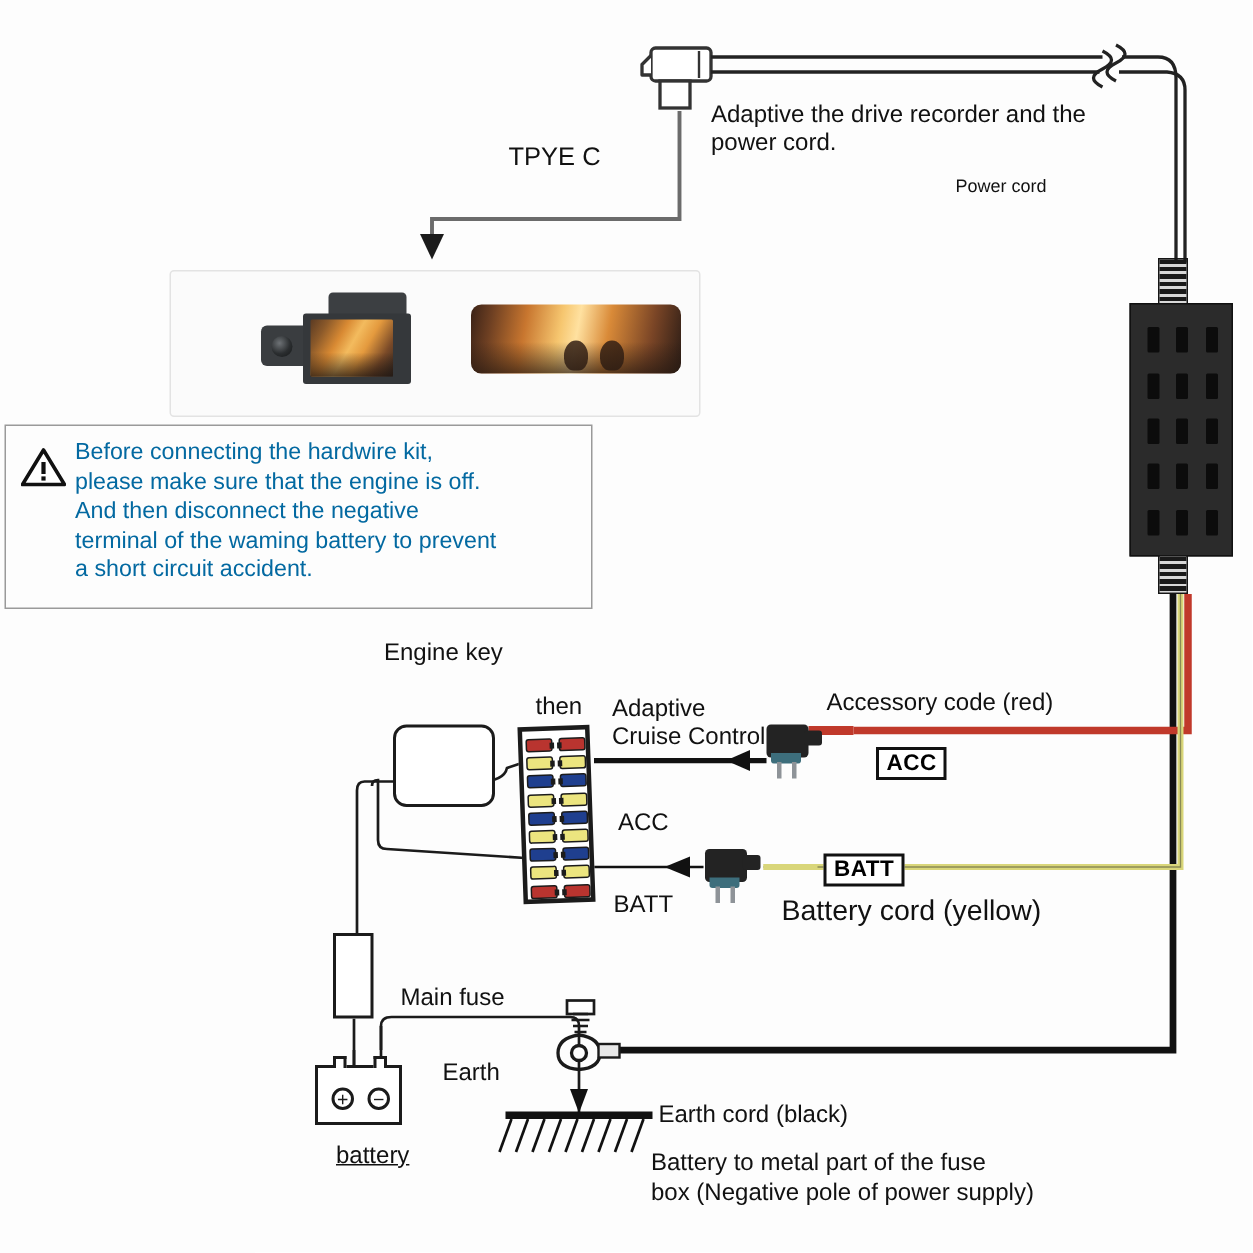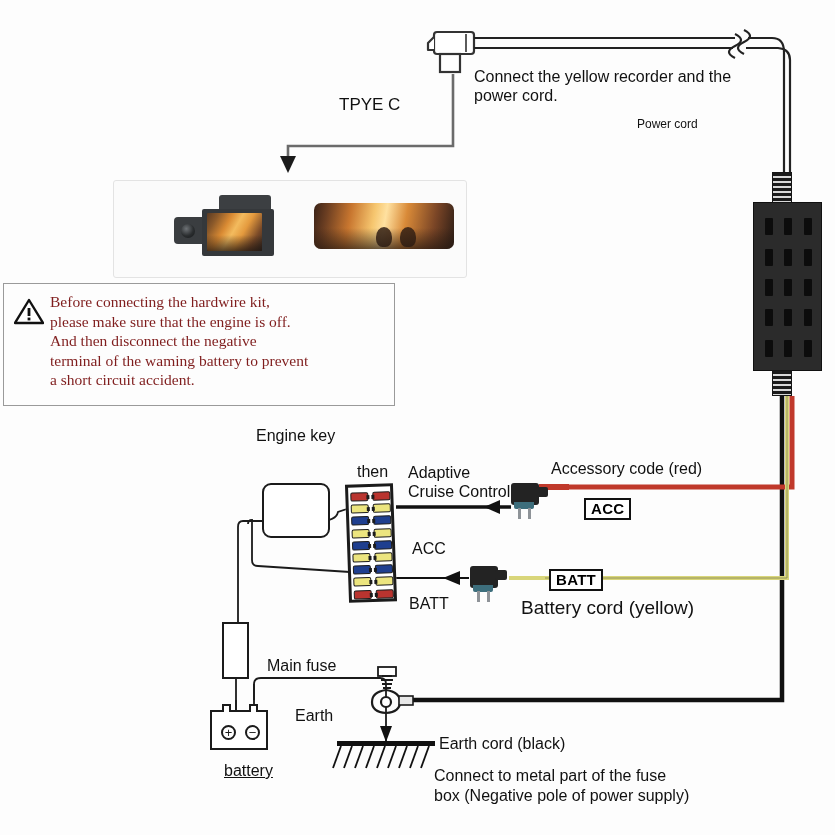--- a/index.html
+++ b/index.html
@@ -139,24 +139,23 @@
     background: #fdfdfd;
     border: 1px solid #9a9a9a;
     box-sizing: border-box;
   }
   #warning-text {
     position: absolute;
     left: 46px;
     top: 8px;
     width: 340px;
     font-size: 15.5px;
-    color: #7f1d1d;
+    color: #0369a1;
     line-height: 1.26;
     white-space: pre-line;
-    font-family: Liberation Serif, serif;
   }
   #warning-icon {
     position: absolute;
     left: 10px;
     top: 14px;
     width: 30px;
     height: 27px;
   }
 
   
@@ -615,31 +614,31 @@
     <div class="nose"></div>
     <div class="foot"></div>
     <div class="prong" style="left:7px;"></div>
     <div class="prong" style="left:17px;"></div>
   </div>
 
   <div class="wire-chip" style="left:584px; top:498px;">ACC</div>
   <div class="wire-chip" style="left:549px; top:569px;">BATT</div>
 
   <div class="txt t-tpyec">TPYE C</div>
-  <div class="txt t-connect">Connect the yellow recorder and the
+  <div class="txt t-connect">Adaptive the drive recorder and the
 power cord.</div>
   <div class="txt t-powercord">Power cord</div>
   <div class="txt t-enginekey">Engine key</div>
   <div class="txt t-fuse">then</div>
   <div class="txt t-accessory">Accessory code (red)</div>
   <div class="txt t-acctrl">Adaptive
 Cruise Control</div>
   <div class="txt t-acc">ACC</div>
   <div class="txt t-batt">BATT</div>
   <div class="txt t-batcord">Battery cord (yellow)</div>
   <div class="txt t-mainfuse">Main fuse</div>
   <div class="txt t-earth">Earth</div>
   <div class="txt t-battery">battery</div>
   <div class="txt t-earthcord">Earth cord (black)</div>
-  <div class="txt t-connmetal">Connect to metal part of the fuse
+  <div class="txt t-connmetal">Battery to metal part of the fuse
 box (Negative pole of power supply)</div>
 
 </div>
 
 </body></html>

